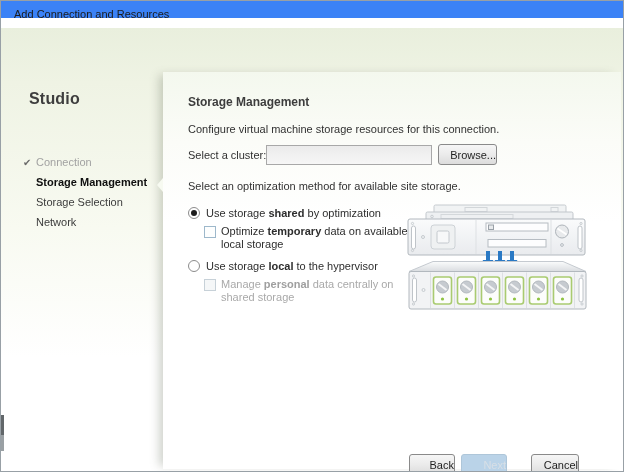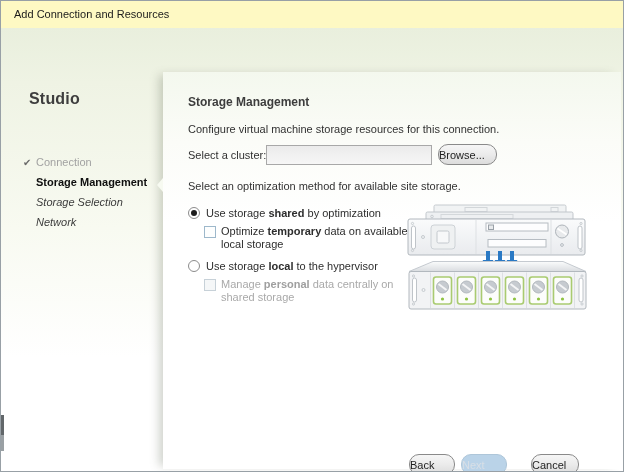--- a/index.html
+++ b/index.html
@@ -4,22 +4,22 @@
 <style>
   * { margin:0; padding:0; box-sizing:border-box; }
   html,body { background:#fff; }
   body { font-family:"Liberation Sans", sans-serif; }
 
   .window {
     position:relative; width:624px; height:472px;
     background:#fff; border:1px solid #98a0a6; overflow:hidden;
   }
   .titlebar {
-    position:absolute; top:0; left:0; right:0; height:27px;
-    background:#fef9c3; padding:7px 0 0 13px;
+    position:absolute; top:0; left:0; right:0; height:17px;
+    background:#3b82f6; padding:7px 0 0 13px;
     font-size:11px; color:#1b1b1b;
   }
   .body {
     position:absolute; top:27px; left:0; right:0; bottom:0;
     background:linear-gradient(180deg,#e9efdd 0px,#eff3e4 55px,#f8faf1 200px,#ffffff 330px);
   }
   .edge-artifact {
     position:absolute; left:0; top:387px; width:3px; height:36px;
     background:linear-gradient(180deg,#62676a 0 55%,#9aa0a4 55% 100%);
   }
@@ -28,21 +28,21 @@
   .studio {
     position:absolute; left:28px; top:62px;
     font-size:16px; font-weight:bold; color:#3e3e3e; letter-spacing:.2px;
   }
   .steps { position:absolute; left:22px; top:128px; list-style:none; font-size:11px; }
   .steps li { height:20px; display:flex; align-items:flex-start; }
   .step-icon { width:13px; font-size:10px; color:#6b6b6b; line-height:13px; }
   .step-label { line-height:13px; }
   .step-done .step-label { color:#a2a2a2; }
   .step-current .step-label { color:#0f0f0f; font-weight:bold; }
-  .step-future .step-label { color:#3c3c3c;font-style:italic; }
+  .step-future .step-label { color:#3c3c3c; }
 
   
   .panel {
     position:absolute; left:162px; top:44px; right:2px; bottom:2px;
     background:linear-gradient(180deg,#f4f8ee 0px,#fbfcf8 70px,#ffffff 150px);
     box-shadow:-7px 0 9px -3px rgba(100,110,90,.30);
   }
   .panel::before {
     content:""; position:absolute; left:-6px; top:106px;
     border-top:7px solid transparent; border-bottom:7px solid transparent;
@@ -52,24 +52,24 @@
   .page-title { position:absolute; left:187px; top:67px; font-size:12px; font-weight:bold; color:#3d3d3d; }
   .intro     { position:absolute; left:187px; top:95px;  font-size:11px; color:#313131; }
 
   .cluster-label { position:absolute; left:187px; top:121px; font-size:11px; color:#313131; }
   .cluster-input {
     position:absolute; left:265px; top:117px; width:166px; height:20px;
     border:1px solid #a8a8a8; background:linear-gradient(180deg,#ebebeb,#f6f6f6);
     font-family:"Liberation Sans",sans-serif; font-size:11px; color:#333; padding:0 4px;
   }
   .btn {
-    border:1px solid #8a8a8a; border-radius:10px;
+    border:1px solid #8a8a8a; border-radius:3px;
     background:linear-gradient(180deg,#f6f6f6,#ebebeb 50%,#dcdcdc);
     font-family:"Liberation Sans",sans-serif; font-size:11px; color:#1f1f1f;
-    text-align:left; cursor:default;
+    text-align:right; cursor:default;
   }
   .browse-btn { position:absolute; left:437px; top:116px; width:59px; height:21px; }
 
   .opt-heading { position:absolute; left:187px; top:152px; font-size:11px; font-weight:normal; color:#333; }
 
   .opt-row { position:absolute; font-size:11px; color:#2e2e2e; }
   .opt-label { white-space:pre-line; line-height:13px; }
   .opt-label b { font-weight:bold; }
 
   .radio {

